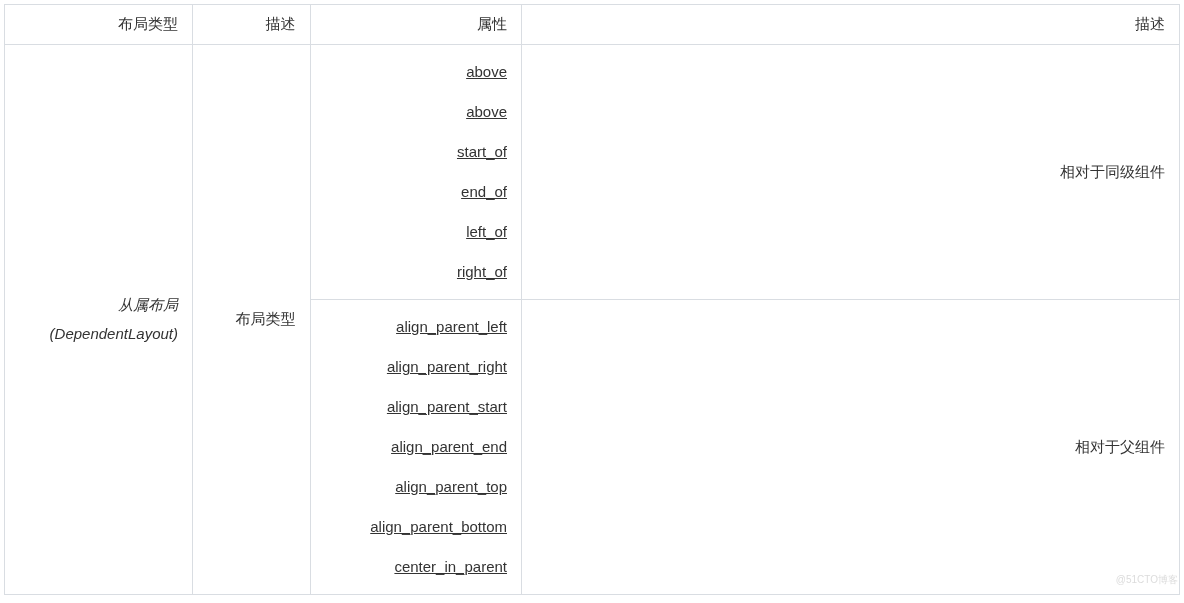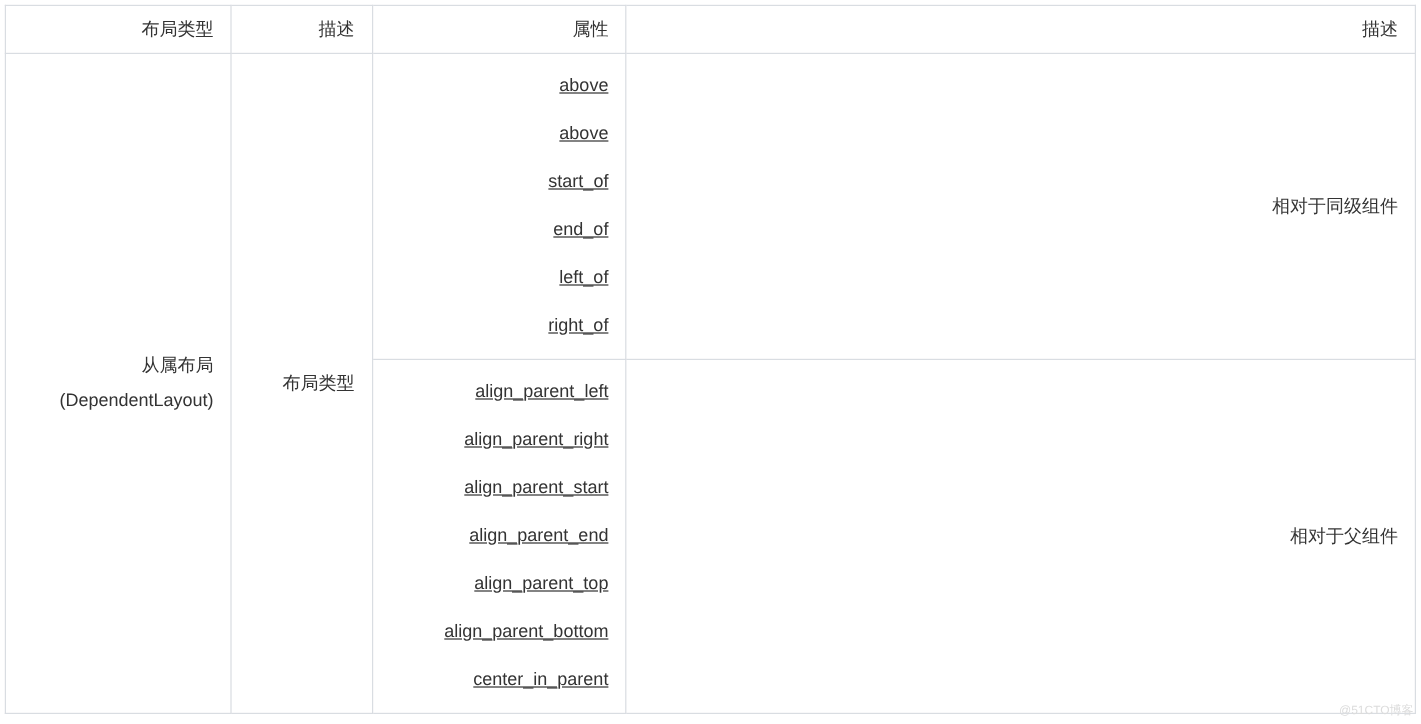--- a/index.html
+++ b/index.html
@@ -38,25 +38,26 @@
       flex-direction: column;
       gap: 22px;
       padding: 8px 0;
       text-decoration: underline;
     }
     .attr-item {
       line-height: 1.2;
     }
     .type-cell {
       line-height: 1.9;
+      font-style: italic;
     }
     .watermark {
       position: fixed;
       right: 6px;
-      bottom: 4px;
+      bottom: 16px;
       font-size: 10px;
       color: #dcdcdc;
       pointer-events: none;
     }
   </style>
 </head>
 <body>
 
 <table>
   <colgroup>

